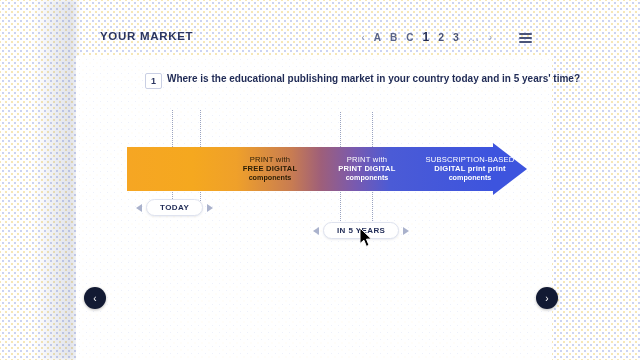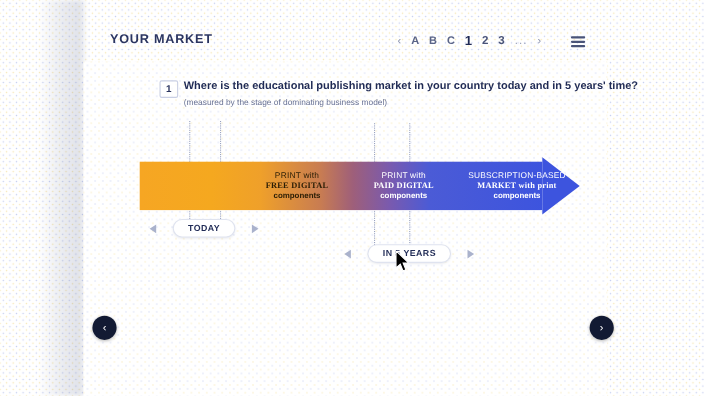--- a/index.html
+++ b/index.html
@@ -152,29 +152,29 @@
   .seg {
     position: absolute;
     top: 0; height: 44px;
     display: flex; flex-direction: column;
     align-items: center; justify-content: center;
     text-align: center;
     line-height: 1.18;
     pointer-events: none;
   }
   .seg .l1 { font-size: 7.6px; font-weight: normal; letter-spacing: 0.2px; }
-  .seg .l2 { font-size: 7.6px; font-weight: bold; letter-spacing: 0.2px; font-family: Liberation Serif, serif; }
+  .seg .l2 { font-size: 7.6px; font-weight: bold; letter-spacing: 0.2px; }
   .seg .l3 { font-size: 7.2px; font-weight: bold; }
   .seg.dark { color: #2a1d05; }
   .seg.light { color: #ffffff; }
 
   
   .slider {
     position: absolute;
-    display: flex; align-items: center; gap: 15px;
+    display: flex; align-items: center; gap: 4px;
   }
   .slider .tri {
     width: 0; height: 0;
     border-top: 4.5px solid transparent;
     border-bottom: 4.5px solid transparent;
   }
   .slider .tri.left  { border-right: 6px solid #aab2cc; }
   .slider .tri.right { border-left: 6px solid #aab2cc; }
   .slider .pill {
     background: #ffffff;
@@ -248,47 +248,46 @@
 
     <div id="menu-icon">
       <i></i>
       <i></i>
       <i></i>
     </div>
   </div>
 
   <div id="q-badge">1</div>
   <div id="q-title">Where is the educational publishing market in your country today and in 5 years' time?</div>
-  <div id="q-sub">(measured by the stage of dominating business model)</div>
 
   <div class="guide" style="left:172px;top:110px;height:93px;"></div>
   <div class="guide" style="left:200px;top:110px;height:93px;"></div>
   <div class="guide" style="left:340px;top:112px;height:115px;"></div>
   <div class="guide" style="left:372px;top:112px;height:115px;"></div>
 
   <div id="arrow-wrap">
     <div id="arrow-body"></div>
     <div id="arrow-head"></div>
 
 
     <div class="seg dark" style="left:92px;width:102px;">
       <span class="l1">PRINT with</span>
       <span class="l2">FREE DIGITAL</span>
       <span class="l3">components</span>
     </div>
 
     <div class="seg light" style="left:194px;width:92px;">
       <span class="l1">PRINT with</span>
-      <span class="l2">PAID DIGITAL</span>
+      <span class="l2">PRINT DIGITAL</span>
       <span class="l3">components</span>
     </div>
 
     <div class="seg light" style="left:286px;width:114px;">
       <span class="l1">SUBSCRIPTION-BASED</span>
-      <span class="l2">MARKET with print</span>
+      <span class="l2">DIGITAL print print</span>
       <span class="l3">components</span>
     </div>
   </div>
 
   <div class="slider" style="left:136px;top:199px;">
     <span class="tri left"></span>
     <span class="pill">TODAY</span>
     <span class="tri right"></span>
   </div>
 

